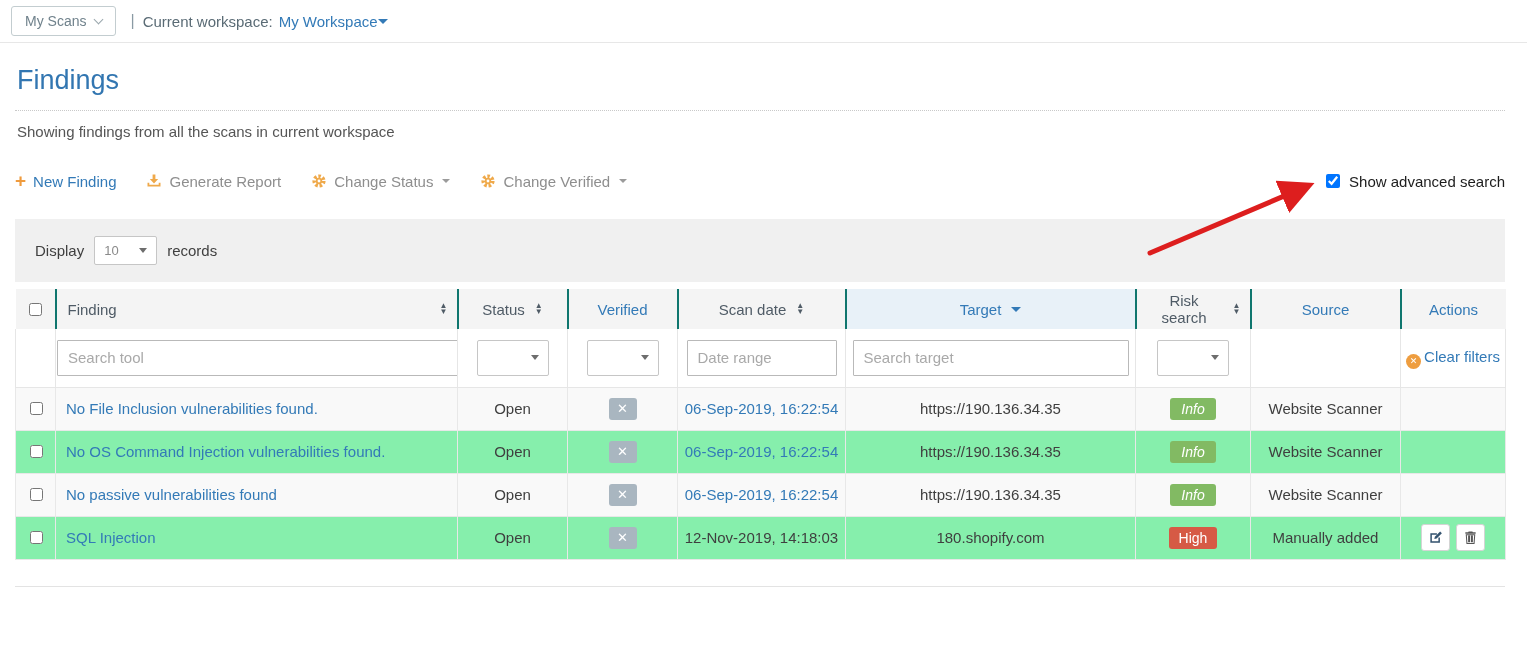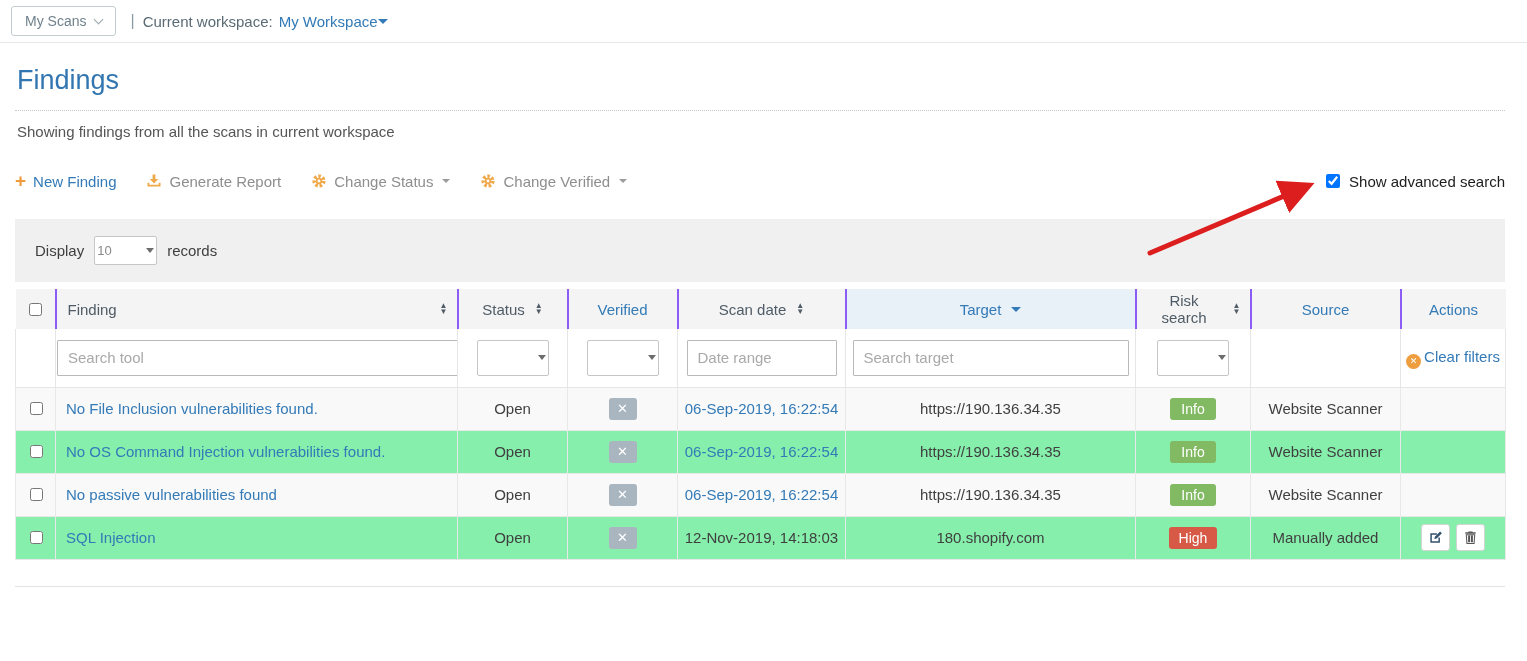--- a/index.html
+++ b/index.html
@@ -49,34 +49,34 @@
 
   
   .controls-bar {
     margin-top: 28px; background:#f0f0f0; height: 63px;
     display:flex; align-items:center; padding: 0 20px;
   }
   .ctrl-left { display:flex; align-items:center; gap:10px; color:#3f3f3f; font-size:15px; }
   .fake-select {
     background:#fff; border:1px solid #c6c6c6; border-radius:2px;
     height: 29px; display:inline-flex; align-items:center; justify-content:space-between;
-    padding: 0 2px; color:#8a8a8a; font-size:13px; cursor:pointer;
+    padding: 0 9px; color:#8a8a8a; font-size:13px; cursor:pointer;
   }
   .fake-select .caret-solid { border-top-color:#6d6d6d; border-left-width:4px; border-right-width:4px; }
   .sel-pagesize { width: 63px; }
   .ctrl-right { margin-left:auto; display:flex; align-items:center; gap:8px; color:#3f3f3f; font-size:15px; }
   .search-input { width: 157px; height: 30px; border:1px solid #b3b3b3; background:#fff; padding: 0 8px; font-size:14px; font-family:inherit; }
 
   
   .grid { width: 100%; border-collapse: collapse; table-layout: fixed; margin-top: 7px; }
   .grid th, .grid td { overflow:hidden; }
 
   thead th {
     background:#f4f4f4; height:40px; font-weight:400; font-size:15px; color:#4f5b66;
-    border-right: 2px solid #8b5cf6; vertical-align: middle; cursor:pointer;
+    border-right: 2px solid #0f766e; vertical-align: middle; cursor:pointer;
   }
   thead th:last-child { border-right:none; }
   thead th.blue { color:#337ab7; }
   thead th.sorted { background:#e8f1f8; }
   th .th-inner { display:flex; align-items:center; justify-content:center; gap:10px; padding:0 8px; }
   th .th-inner.left { justify-content:flex-start; padding-left:10px; }
   .sort-icon { display:inline-flex; flex-direction:column; line-height:6px; font-size:8px; color:#4f5b66; }
   .sort-icon::before { content:"▲"; }
   .sort-icon::after  { content:"▼"; }
   .sort-down-icon { width:0;height:0;border-left:5px solid transparent;border-right:5px solid transparent;border-top:5px solid #337ab7; display:inline-block; }
@@ -108,21 +108,21 @@
   .cell-finding { text-align:left !important; padding-left:10px; }
   .link { color:#337ab7; text-decoration:none; cursor:pointer; }
   .v-badge {
     display:inline-block; width:28px; height:22px; border-radius:3px; background:#a9b6c0;
     color:#fff; font-size:13px; font-weight:700; line-height:22px; text-align:center;
   }
   .risk-badge {
     display:inline-block; min-width:46px; padding:3px 10px; border-radius:3px;
     color:#fff; font-size:14px;
   }
-  .risk-badge[data-risk="info"] { background:#82ba63; }
+  .risk-badge[data-risk="info"] { background:#82ba63;font-style:italic; }
   .risk-badge[data-risk="high"] { background:#d65a45; }
   .action-btn {
     display:inline-flex; align-items:center; justify-content:center;
     width:29px; height:27px; background:#fff; border:1px solid #d4d4d4; border-radius:3px; cursor:pointer; margin:0 1px;
   }
 
   
   .table-footer { display:flex; align-items:center; justify-content:space-between; margin-top: 17px; }
   .entries-info { font-size:15px; color:#3f3f3f; padding-left:2px; }
   .pagination { display:inline-flex; border:1px solid #dcdcdc; background:#fff; }

